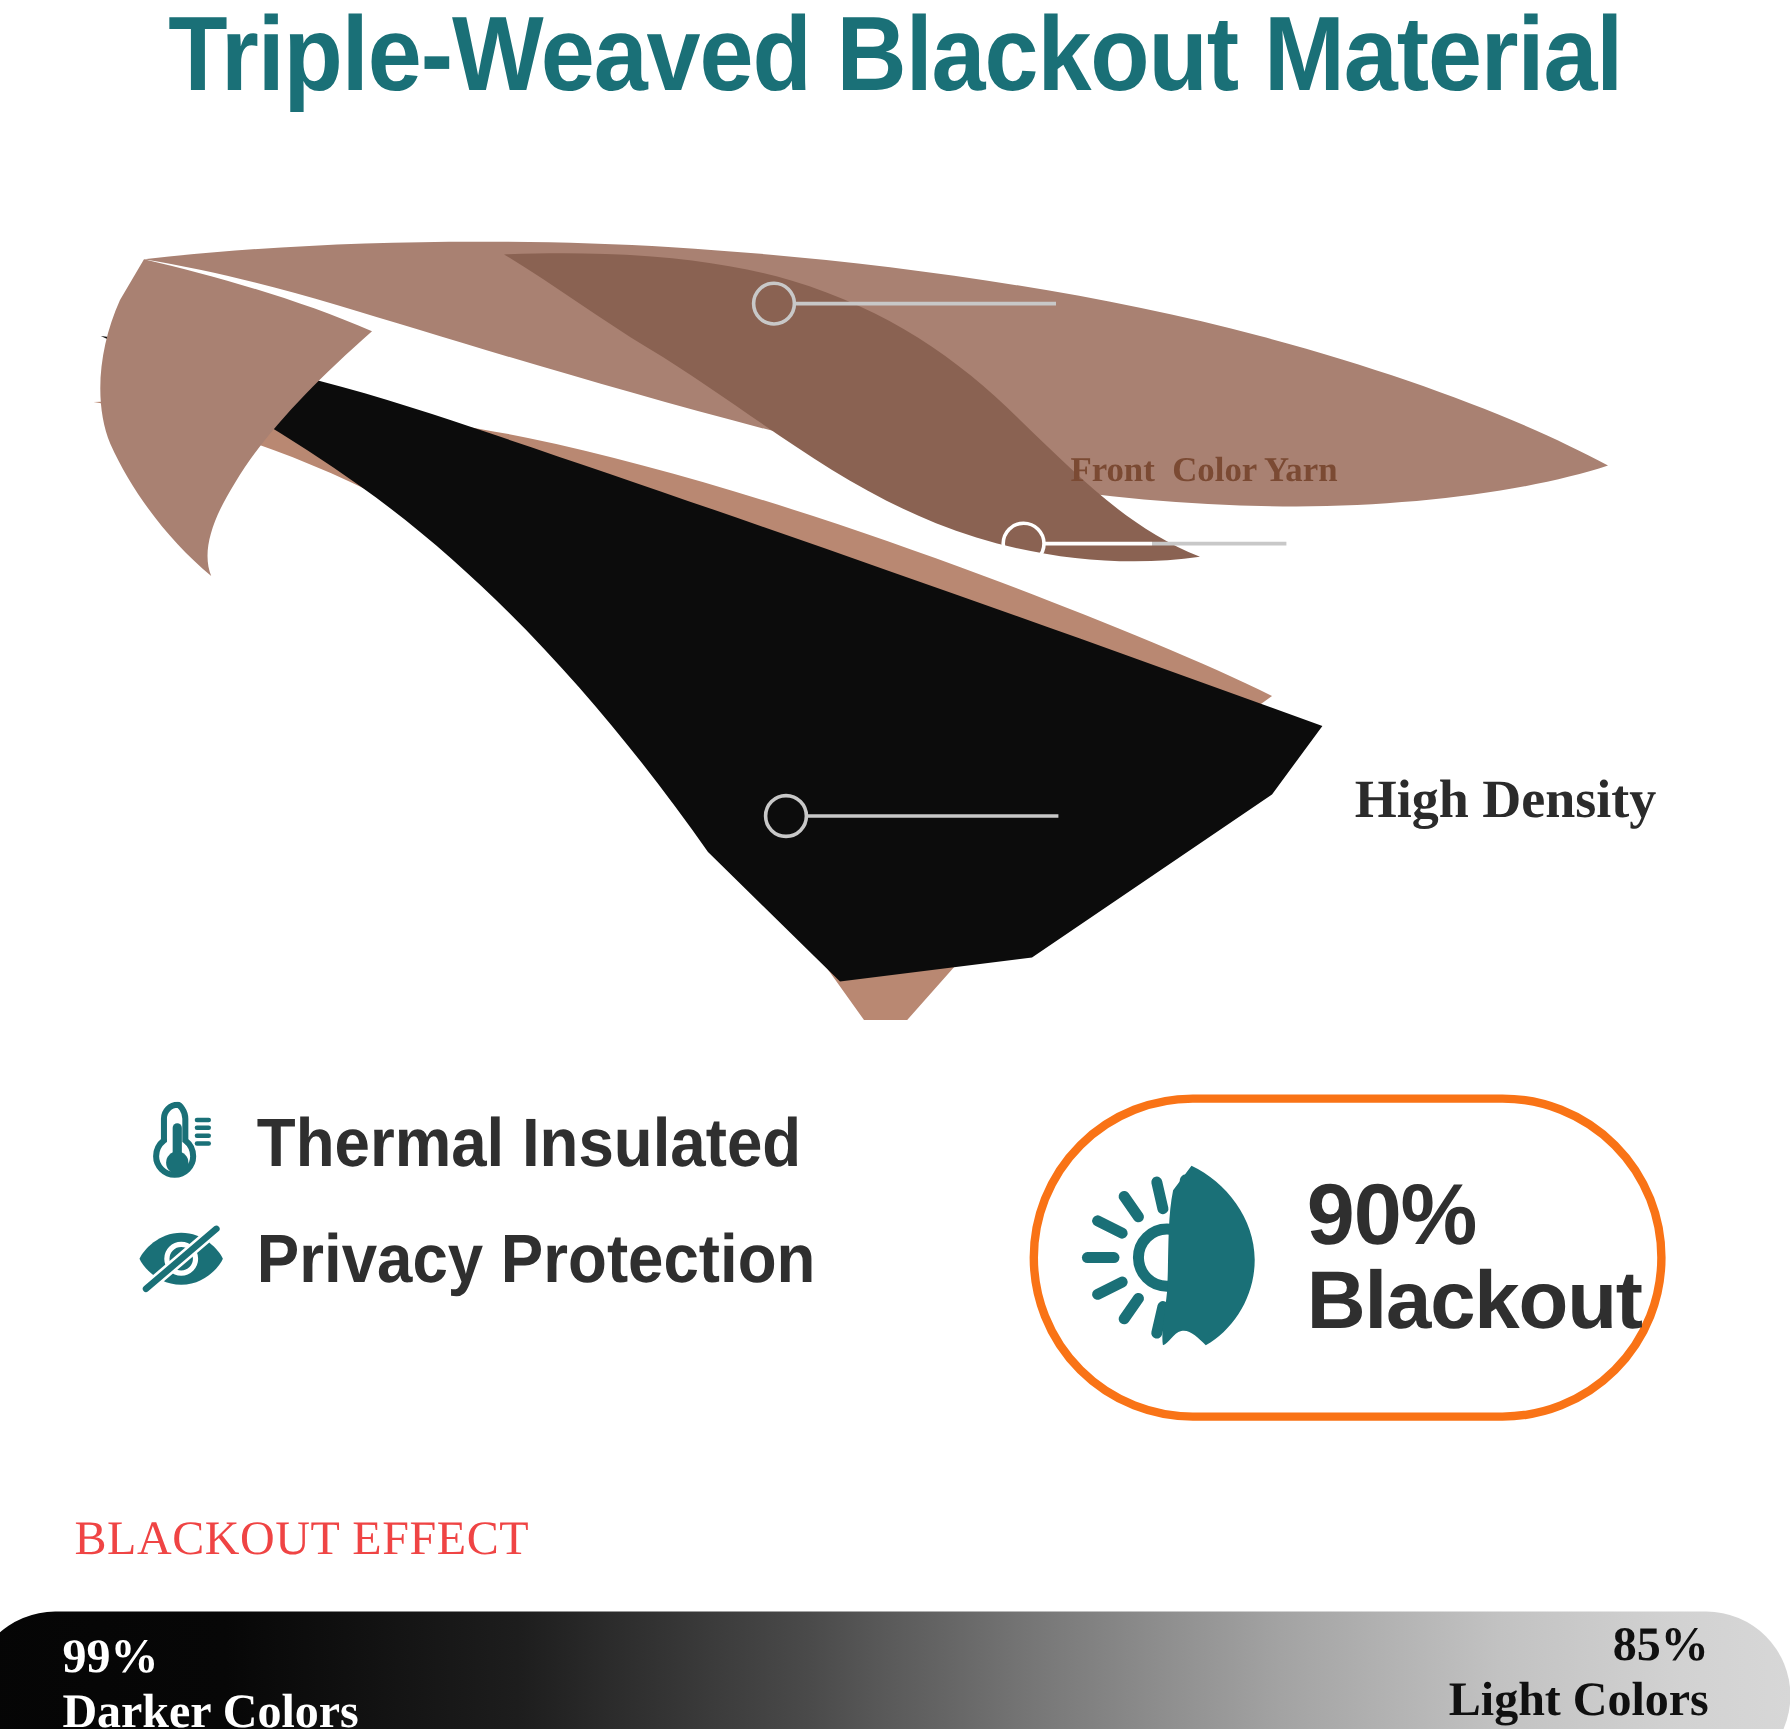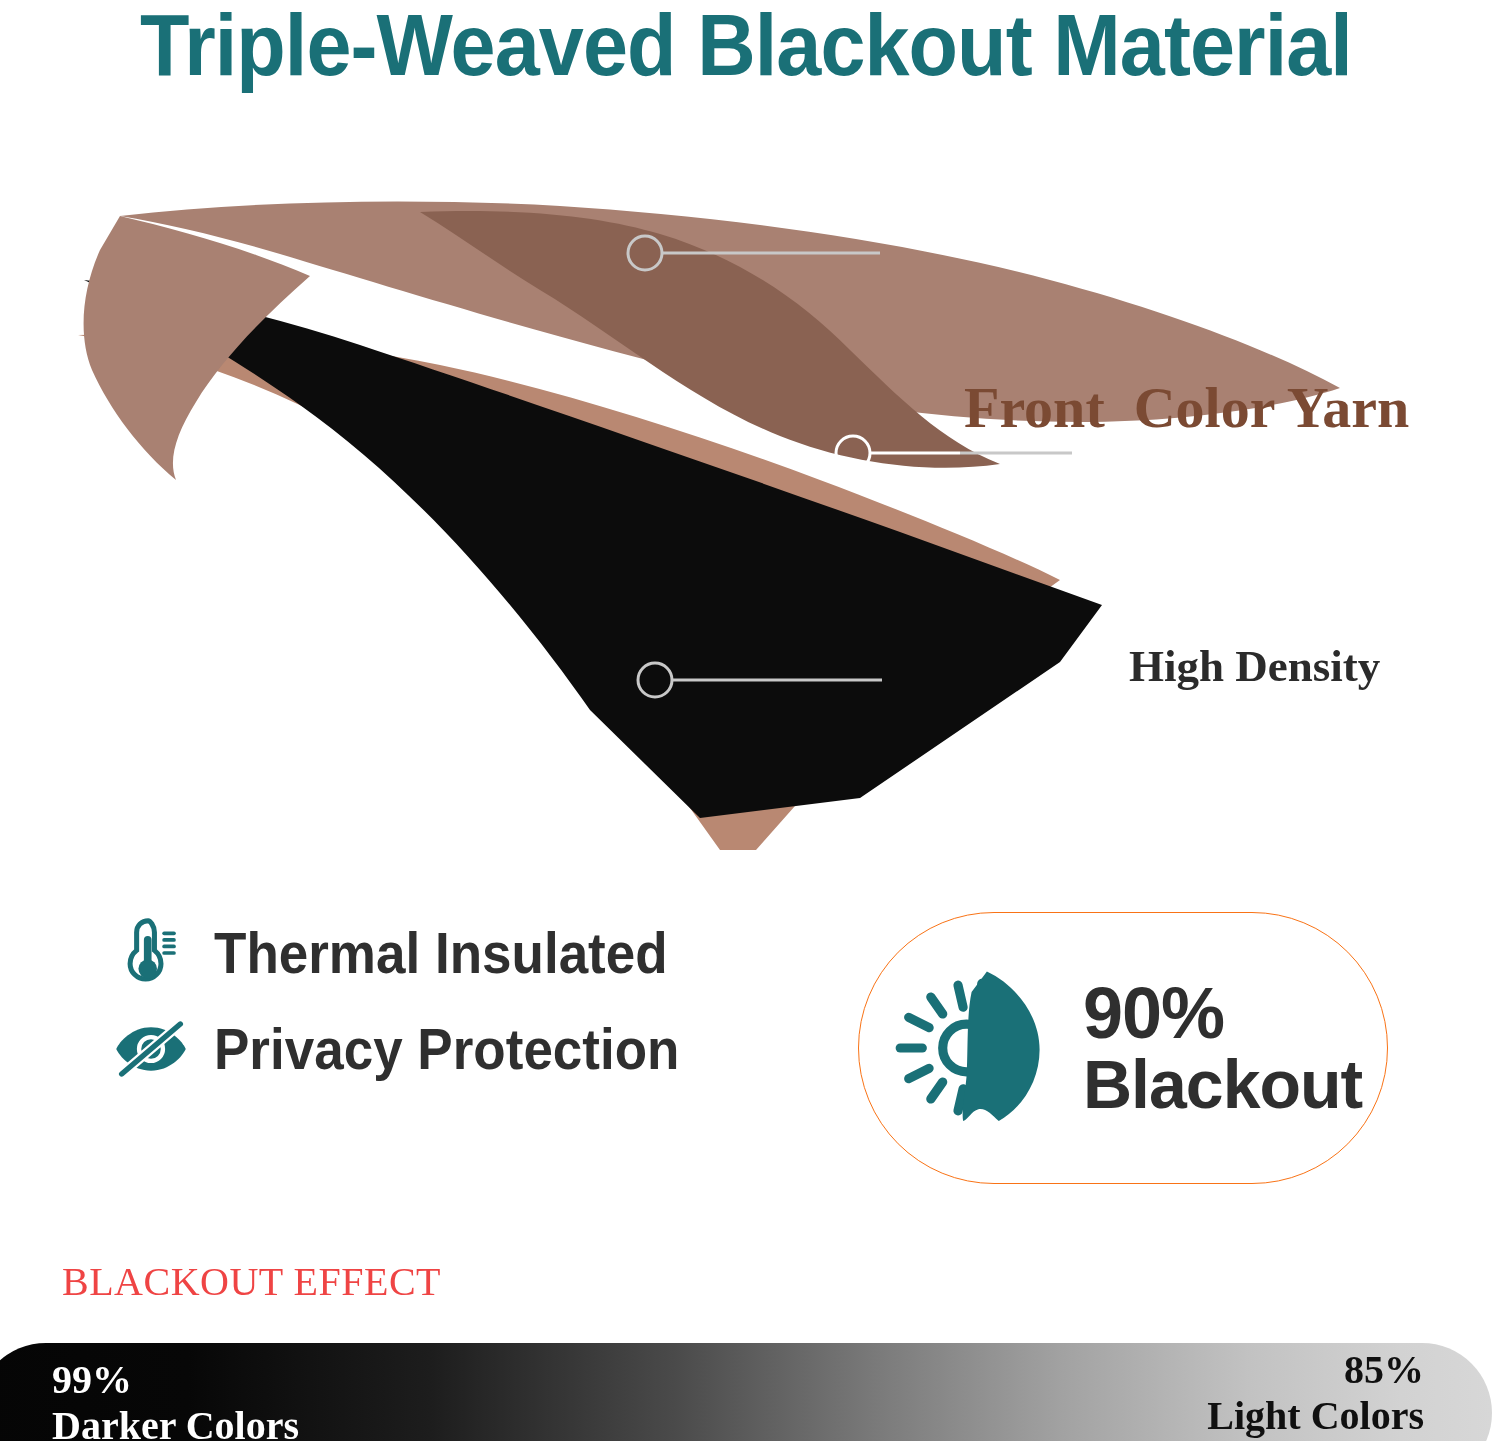--- a/index.html
+++ b/index.html
@@ -45,23 +45,23 @@
   .diagram svg { display: block; }
 
   .callout-label {
     position: absolute;
     font-family: "Liberation Serif", serif;
     font-weight: bold;
     line-height: 1.12;
     white-space: pre;
   }
   .callout-front {
-    left: 964px;
+    left: 892px;
     top: 226px;
-    font-size: 58px;
+    font-size: 29px;
     color: #7b4a33;
   }
   .callout-mid {
     left: 1105px;
     top: 390px;
     font-size: 45px;
     color: #2b2b2b;
     margin-left: 24px;
   }
   .callout-back {
@@ -102,21 +102,21 @@
     margin-left: 24px;
   }
 
   
   .badge {
     position: absolute;
     left: 858px;
     top: 912px;
     width: 530px;
     height: 272px;
-    border: 1px solid #f97316;
+    border: 7px solid #f97316;
     border-radius: 136px;
     background: #ffffff;
     display: flex;
     align-items: center;
     box-sizing: border-box;
   }
   .badge-icon {
     width: 180px;
     height: 170px;
     flex: 0 0 180px;

